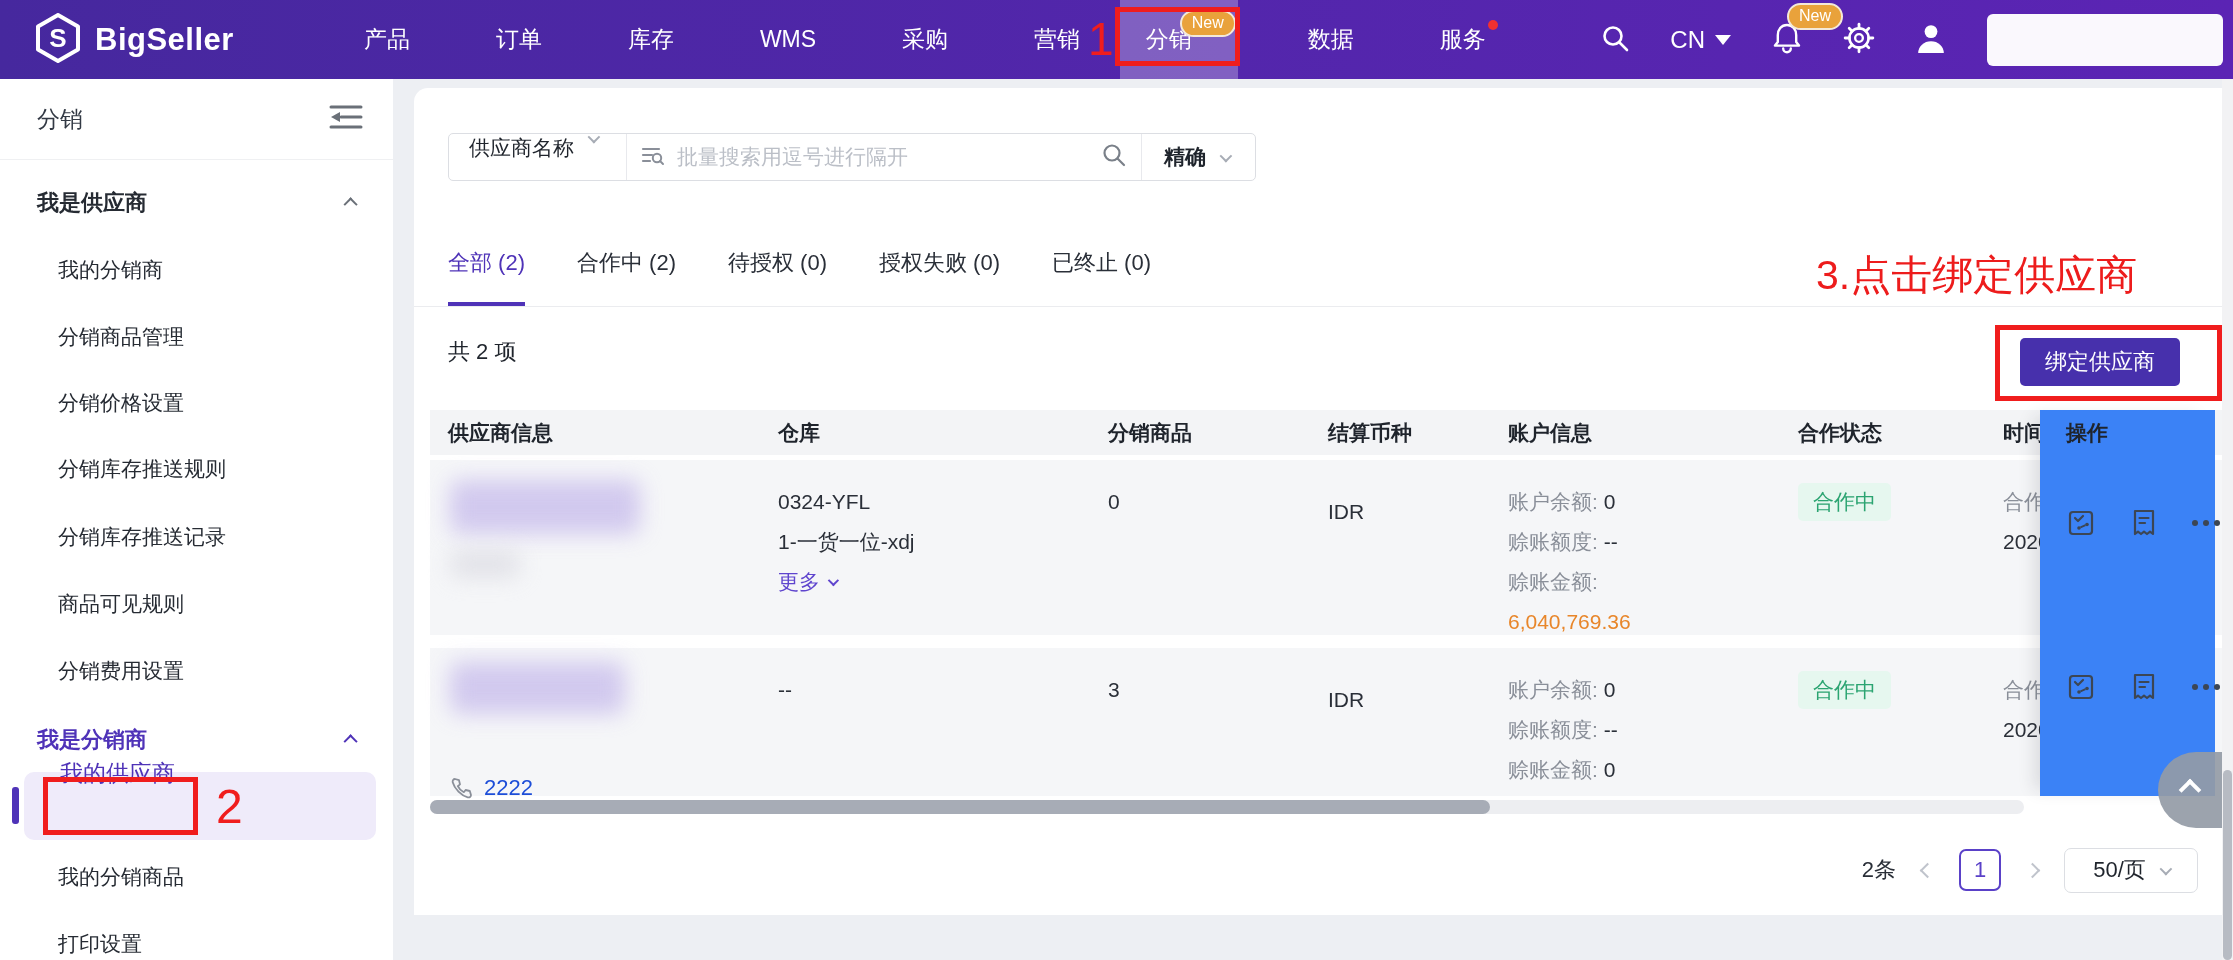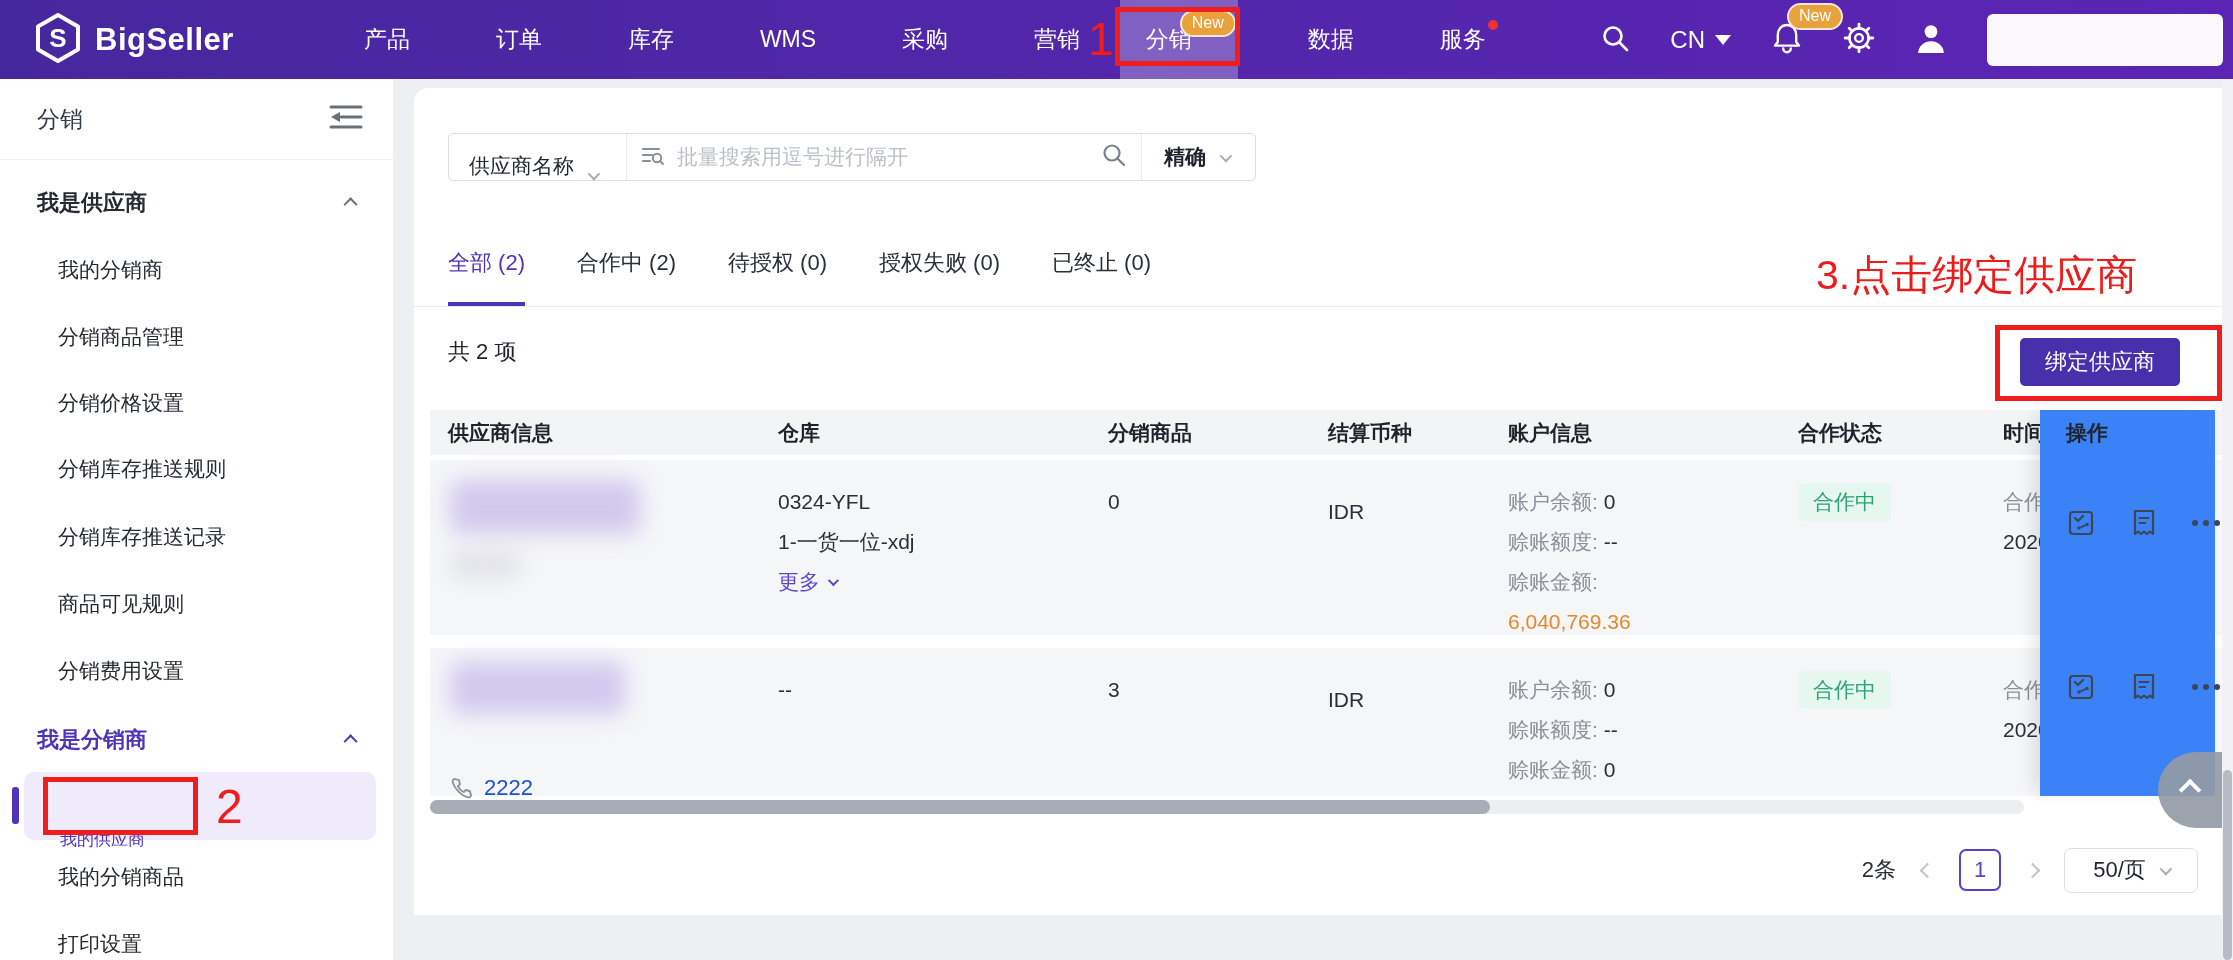--- a/index.html
+++ b/index.html
@@ -51,33 +51,33 @@
     font-size:21px; color:#262B33; cursor:pointer; }
   .sb-sec { padding-left:37px; font-weight:bold; font-size:22px; }
   .sb-sec .chev { margin-left:auto; margin-right:36px; color:#6A7078; }
   .sb-sub { padding-left:58px; }
   .sb-sec.purple { color:#4F33B8; }
   .sb-sec.purple .chev { color:#4F33B8; }
   .sb-active-rect { position:absolute; left:24px; top:693px; width:352px; height:68px;
     background:#EFEBFA; border-radius:10px; }
   .sb-active-bar { position:absolute; left:12px; top:708px; width:7px; height:37px;
     background:#4F33B8; border-radius:3px; }
-  .sb-active-label { position:absolute; left:60px; top:726px; height:68px; display:flex;
-    align-items:center; font-size:17px; color:#4F33B8; cursor:pointer; }
+  .sb-active-label { position:absolute; left:60px; top:660px; height:68px; display:flex;
+    align-items:center; font-size:23px; color:#4F33B8; cursor:pointer; }
   .sb-redbox { position:absolute; left:43px; top:698px; width:155px; height:58px;
     border:5px solid #F01D1D; pointer-events:none; }
   .red-num-2 { position:absolute; left:216px; top:700px; font-size:48px; color:#F01D1D; }
 
   
   .main-card { position:absolute; left:414px; top:88px; width:1819px; height:827px;
     background:#fff; border-top-left-radius:14px; }
 
   .search-group { position:absolute; left:34px; top:45px; width:808px; height:48px;
     border:1px solid #DCDEE3; border-radius:5px; display:flex; align-items:center; }
-  .sg-select { width:178px; height:100%; display:flex; align-items:flex-end; padding-left:20px;
+  .sg-select { width:178px; height:100%; display:flex; align-items:flex-start; padding-left:20px;
     font-size:21px; color:#1F242C; cursor:pointer; border-right:1px solid #E8E9ED; }
   .sg-select .chev, .sg-match .chev { color:#A7ACB5; margin-left:14px; width:9px; height:9px; }
   .sg-input-wrap { flex:1; height:100%; display:flex; align-items:center; padding:0 14px; }
   .sg-input { flex:1; border:none; outline:none; font-size:21px; color:#2A2F38;
     background:transparent; font-family:inherit; }
   .sg-input::placeholder { color:#BBBFC7; }
   .sg-match { width:114px; height:100%; display:flex; align-items:center; padding-left:22px;
     font-size:21px; font-weight:bold; color:#1F242C; cursor:pointer; border-left:1px solid #E8E9ED; }
 
   .tabs { position:absolute; left:34px; top:160px; height:58px; display:flex; gap:52px; }

